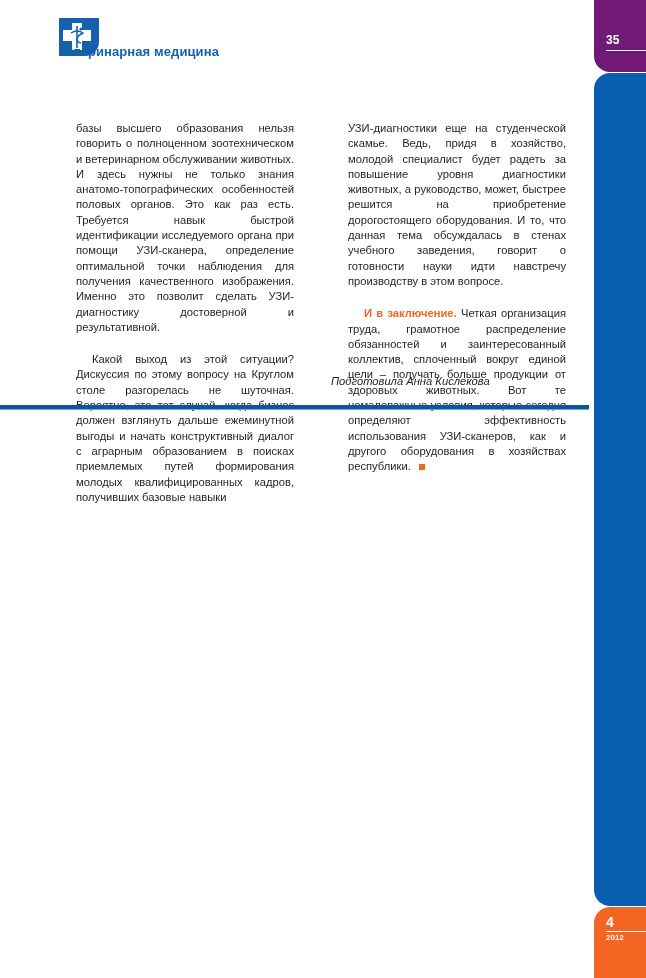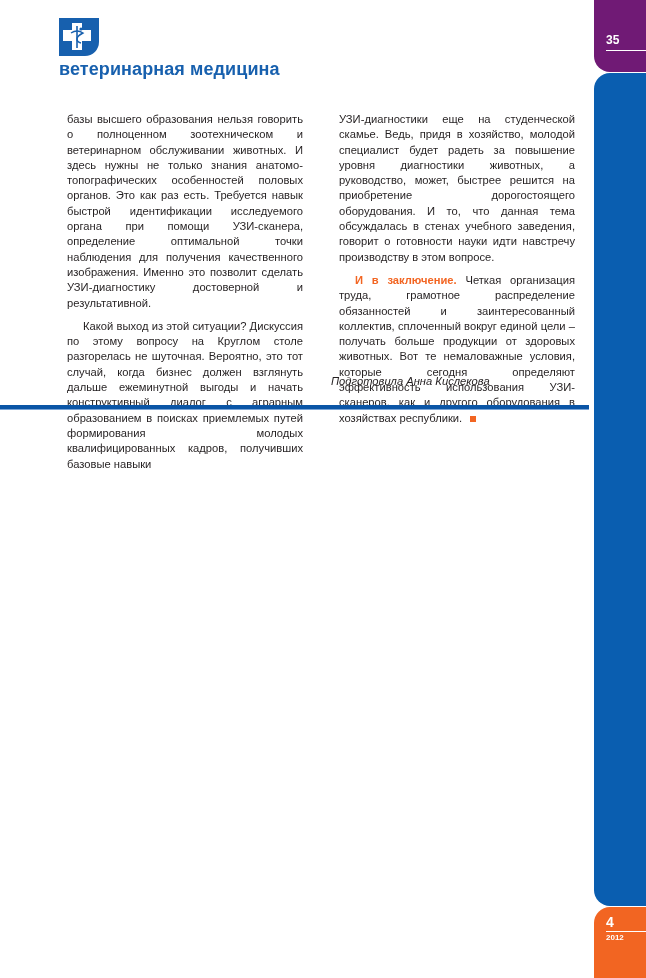--- a/index.html
+++ b/index.html
@@ -7,22 +7,22 @@
     width:646px; height:978px; position:relative; overflow:hidden;
     background:#ffffff;
     font-family: "Liberation Sans", sans-serif;
   }
   .logo {
     position:absolute; left:59px; top:18px; width:40px; height:38px;
     background:#1760ae; border-radius:0 0 14px 0;
   }
   .logo svg { position:absolute; left:0; top:0; }
   .brand {
-    position:absolute; left:59px; top:59px;
-    font-size:18px; font-weight:bold; color:#1760ae; letter-spacing:0.1px;
+    position:absolute; left:59px; top:44px;
+    font-size:13px; font-weight:bold; color:#1760ae; letter-spacing:0.1px;
   }
   .tab-top {
     position:absolute; left:594px; top:0; width:52px; height:72px;
     background:#701a75; border-radius:0 0 0 16px;
   }
   .tab-top .num {
     position:absolute; left:12px; top:33px; color:#fff;
     font-size:12px; font-weight:bold;
   }
   .tab-top .rule {
@@ -45,21 +45,21 @@
   }
   .tab-bot .year {
     position:absolute; left:12px; top:26px; color:#fff;
     font-size:8px; font-weight:bold;
   }
   .col {
     position:absolute; top:104px; width:252px;
     font-size:11.2px; line-height:15.3px; color:#231f20;
     text-align:justify;
   }
-  .col p { margin:8px; }
+  .col p { margin:17px; }
   .col p.indent { text-indent:16px; }
   .col-left { left:59px; }
   .col-right { left:331px; }
   .lead { color:#f26522; font-weight:bold; }
   .end-mark {
     display:inline-block; width:6px; height:6px; background:#f26522;
     margin-left:8px; vertical-align:middle;
   }
   .credit {
     position:absolute; left:331px; top:375px; width:252px; 

